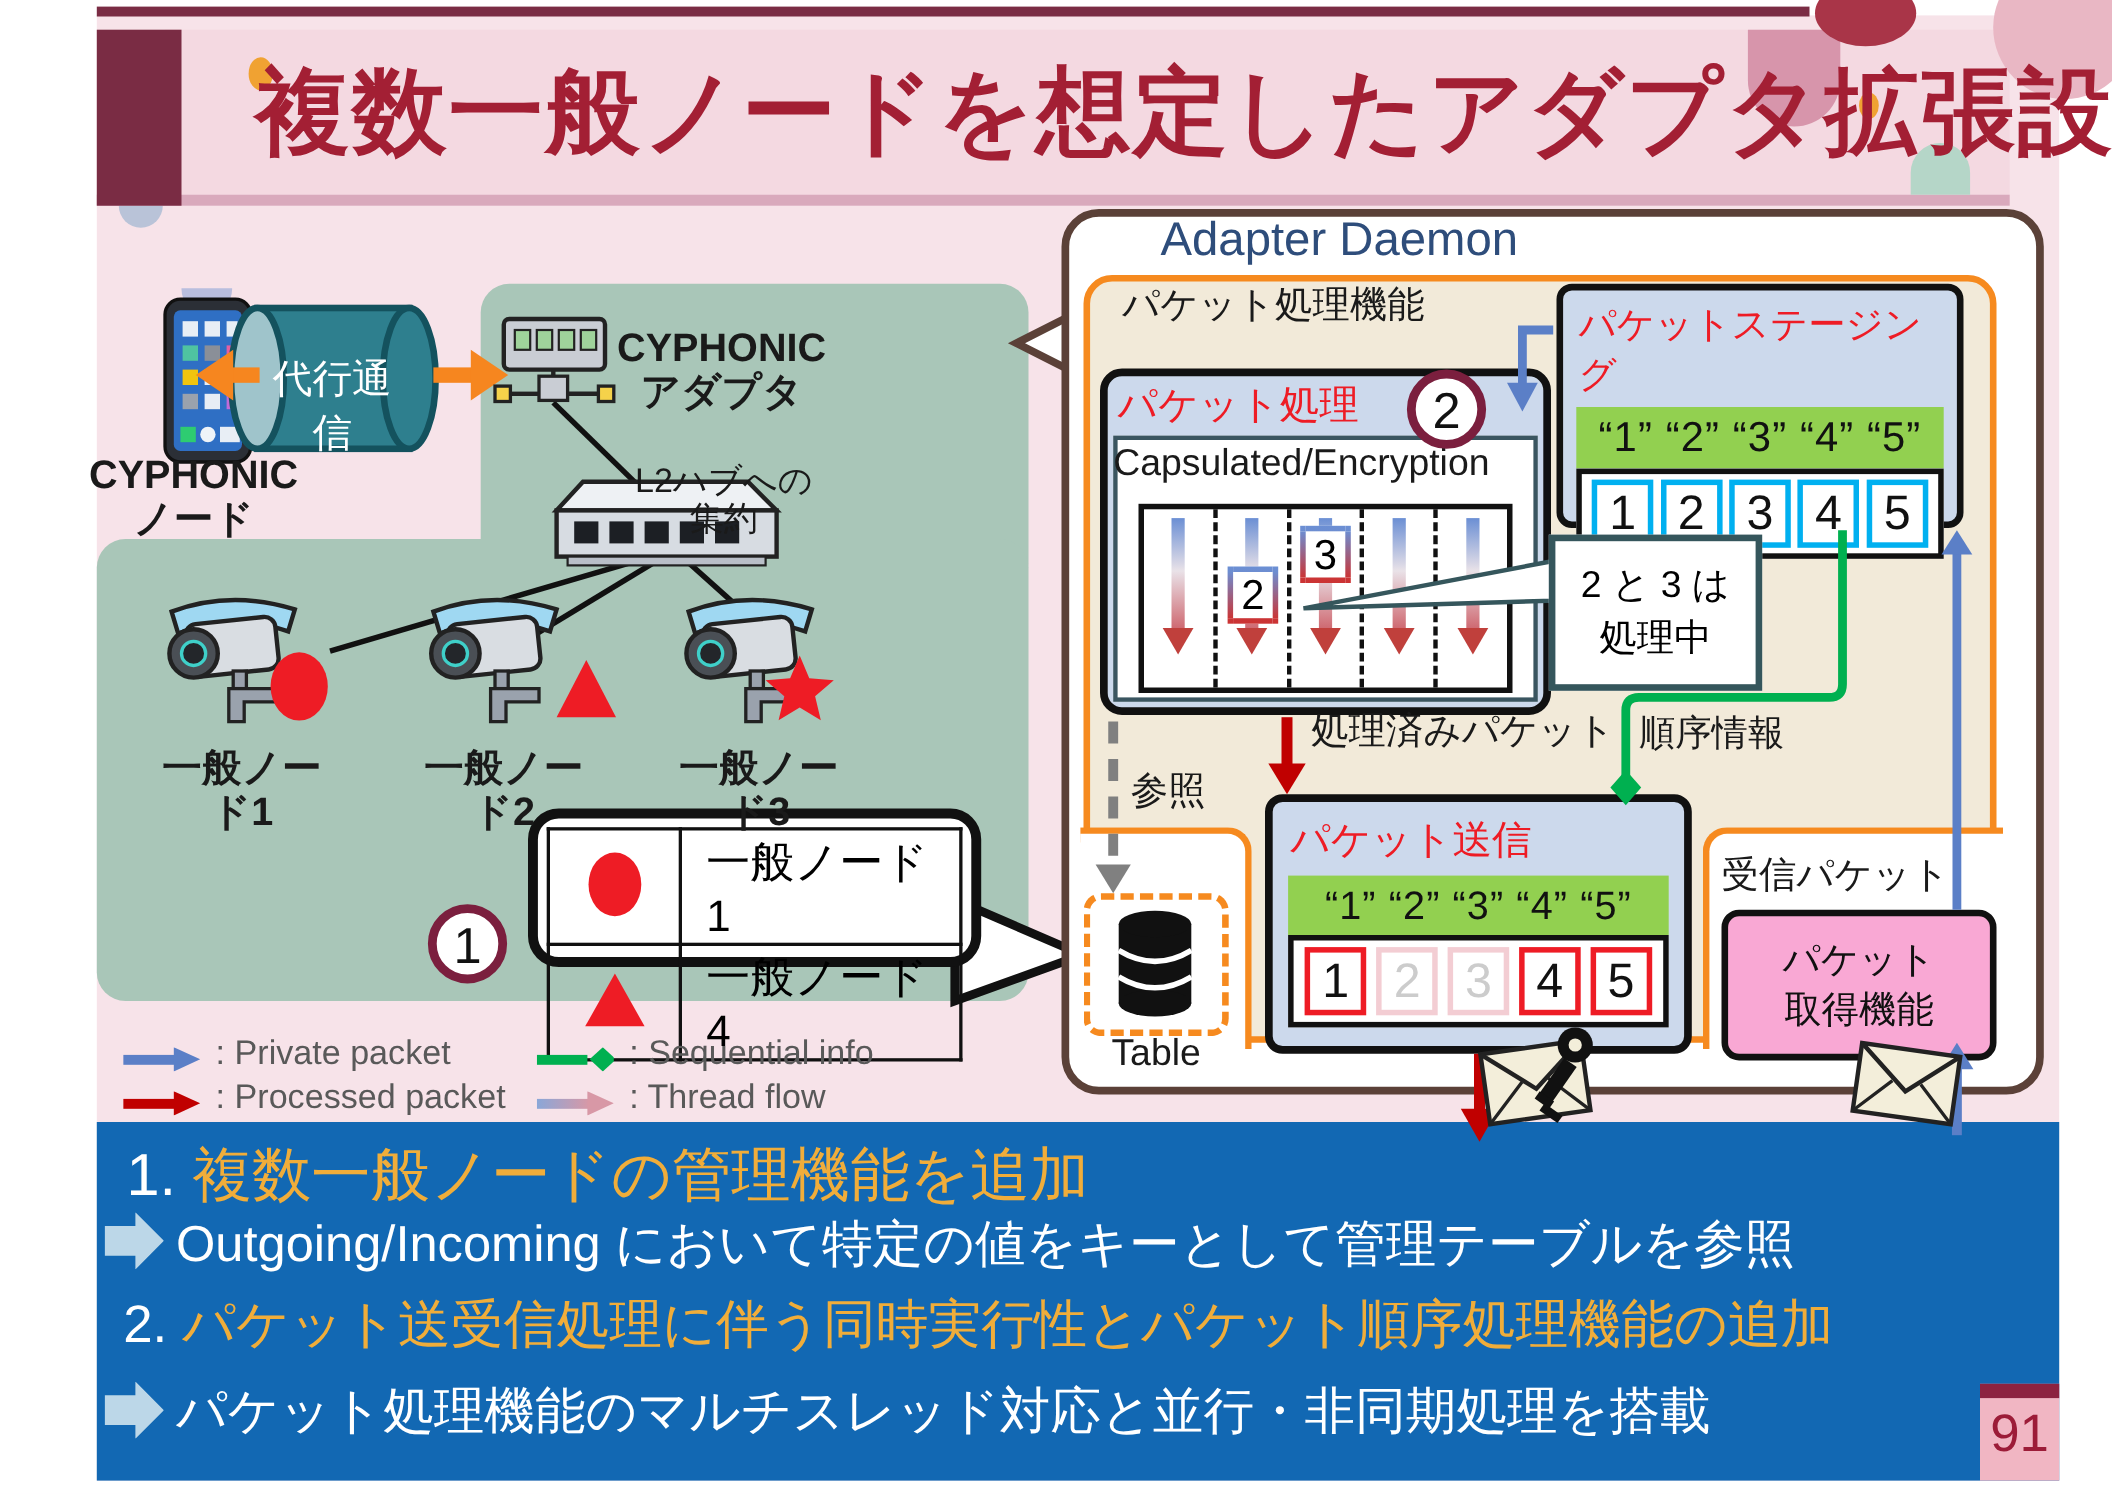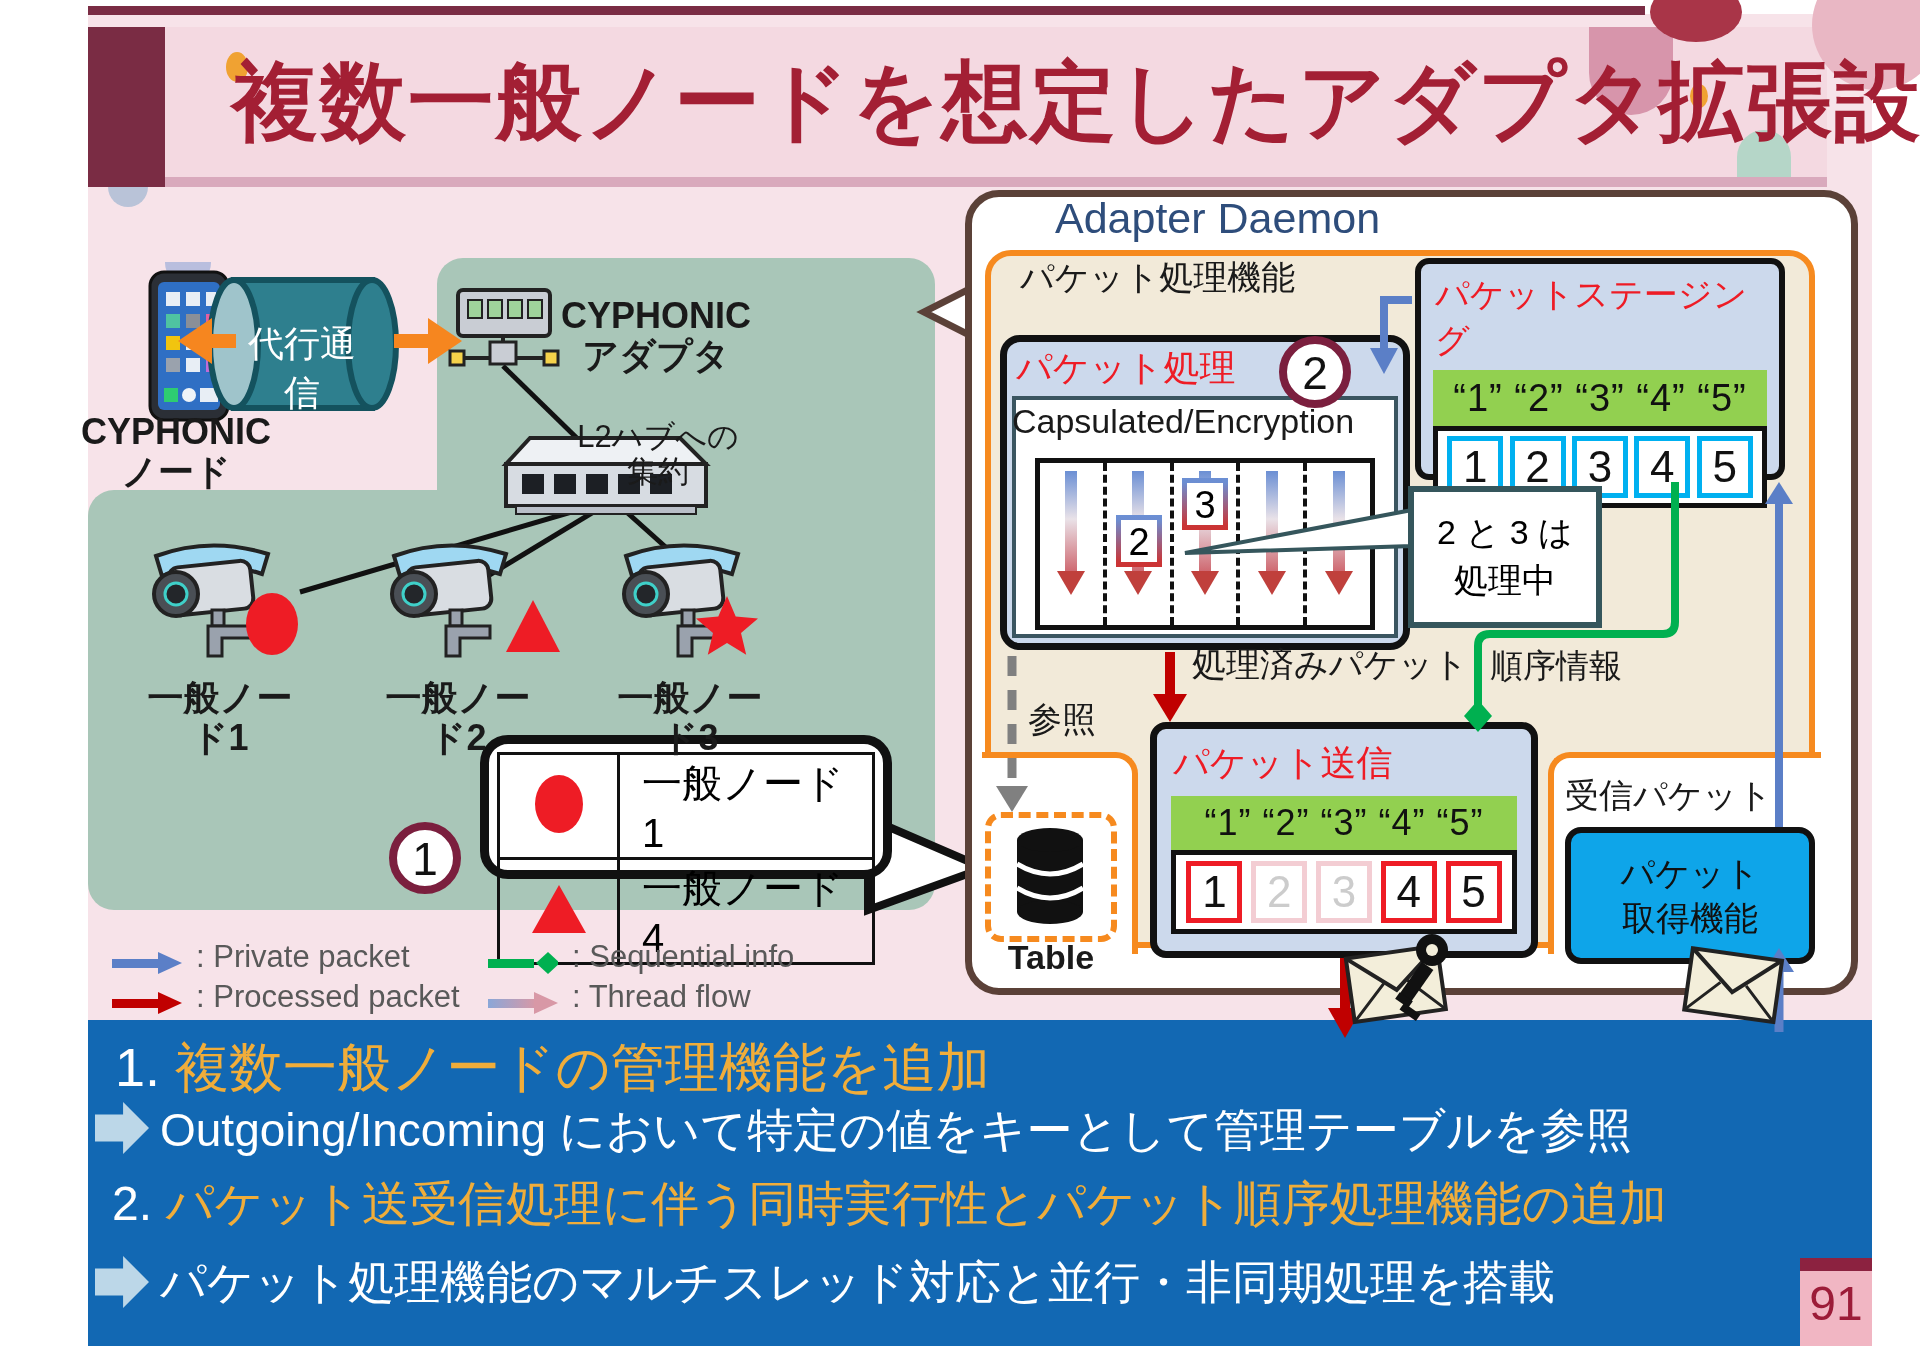--- a/index.html
+++ b/index.html
@@ -40,21 +40,21 @@
   
   .t{z-index:35;color:#1a1a1a;line-height:1.12;}
   .overlay-label{left:112px;top:218px;font-size:31px;}
   .cyph-node{left:80px;top:412px;width:192px;text-align:center;font-size:36px;font-weight:bold;}
   .proxy-label{left:240px;top:320px;width:124px;text-align:center;font-size:36px;color:#fff;z-index:36;}
   .cyph-adapter{left:556px;top:296px;width:200px;text-align:center;font-size:36px;font-weight:bold;}
   .l2-label{left:568px;top:420px;width:180px;text-align:center;font-size:31px;}
   .node-label{width:180px;text-align:center;font-size:36px;font-weight:bold;top:678px;}
   .node1{left:130px;} .node2{left:368px;} .node3{left:600px;}
   .private-label{left:110px;top:816px;font-size:38px;color:#5f7d78;line-height:1.3;}
-  .table-label{left:985px;top:938px;width:132px;text-align:center;font-size:34px;font-weight:bold;}
+  .table-label{left:985px;top:938px;width:132px;text-align:center;font-size:34px;}
 
   
   .legend-text{font-size:31px;color:#595959;}
   .legend-icon{z-index:35;}
 
   
   .daemon-box{left:965px;top:190px;width:893px;height:805px;background:#ffffff;
     border:7px solid #5b4138;border-radius:34px;z-index:10;}
   .daemon-title{left:1055px;top:194px;font-size:43px;font-weight:normal;color:#2e4d7b;z-index:35;}
   .orange-box{left:985px;top:250px;width:830px;height:698px;background:#f2ead9;
@@ -100,21 +100,21 @@
   
   .send-box{left:1150px;top:722px;width:388px;height:236px;background:#ccd9ec;
     border:7px solid #111;border-radius:16px;z-index:20;padding:8px 14px;}
   .send-title{font-size:36px;color:#ee1c25;margin:2px 0 8px 2px;}
   .send-box .qbar{height:54px;line-height:54px;font-size:36px;}
   .send-box .slotrow{height:84px;}
   .slot.sent{border-color:#ee1c25;}
   .slot.pending{border-color:#f3cdd3;color:#cccccc;}
 
   
-  .acq-box{left:1565px;top:827px;width:250px;height:137px;background:#0ea5e9;
+  .acq-box{left:1565px;top:827px;width:250px;height:137px;background:#f9a8d4;
     border:6px solid #111;border-radius:16px;z-index:20;
     display:flex;flex-direction:column;justify-content:center;align-items:center;
     font-size:34px;color:#111;line-height:1.3;}
 
   
   .callout23{left:1408px;top:486px;width:194px;height:142px;background:#fff;
     border:6px solid #35565c;z-index:55;display:flex;flex-direction:column;
     justify-content:center;align-items:center;font-size:34px;line-height:1.4;}
 
   

